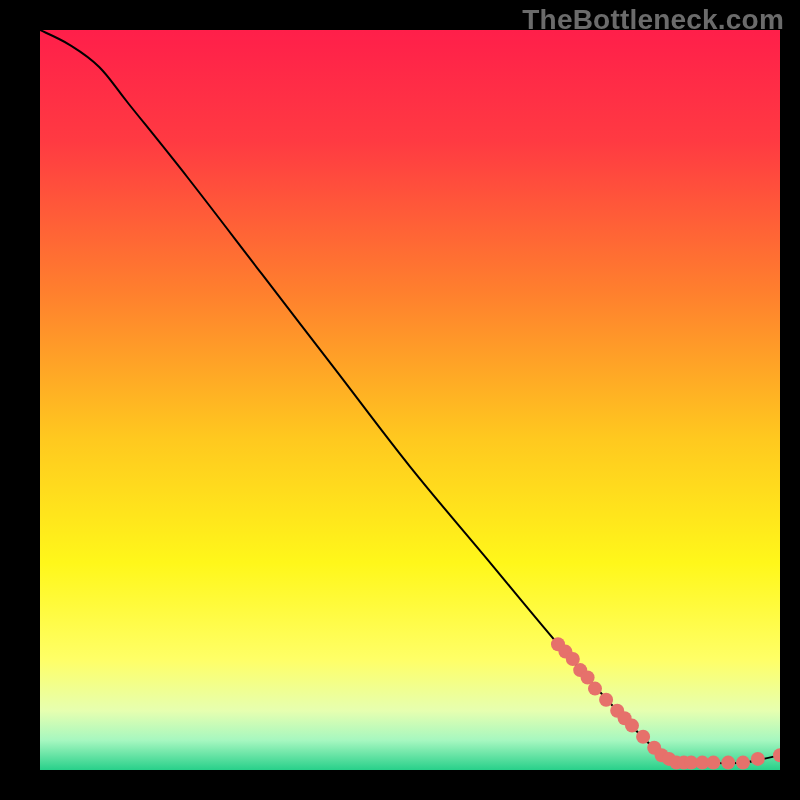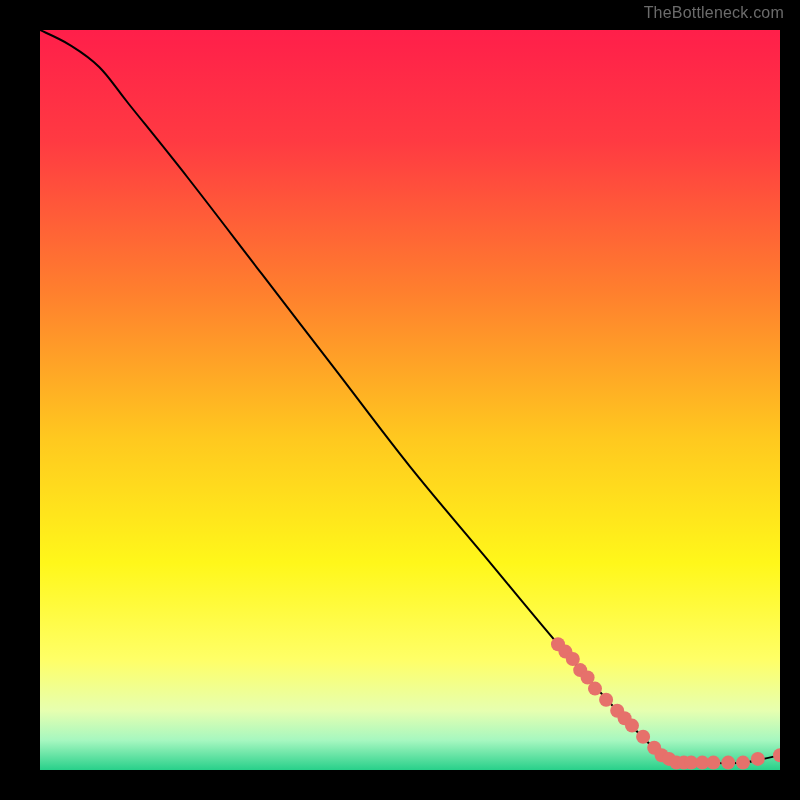--- a/index.html
+++ b/index.html
@@ -14,22 +14,22 @@
   .wrap {
     position: relative;
     width: 800px;
     height: 800px;
   }
   .watermark {
     position: absolute;
     top: 4px;
     right: 16px;
     color: #6b6b6b;
-    font-size: 16px;
-    font-weight: 400;
+    font-size: 28px;
+    font-weight: 700;
     letter-spacing: 0.2px;
     z-index: 5;
     user-select: none;
   }
   .plot {
     position: absolute;
     left: 40px;
     top: 30px;
     width: 740px;
     height: 740px;

